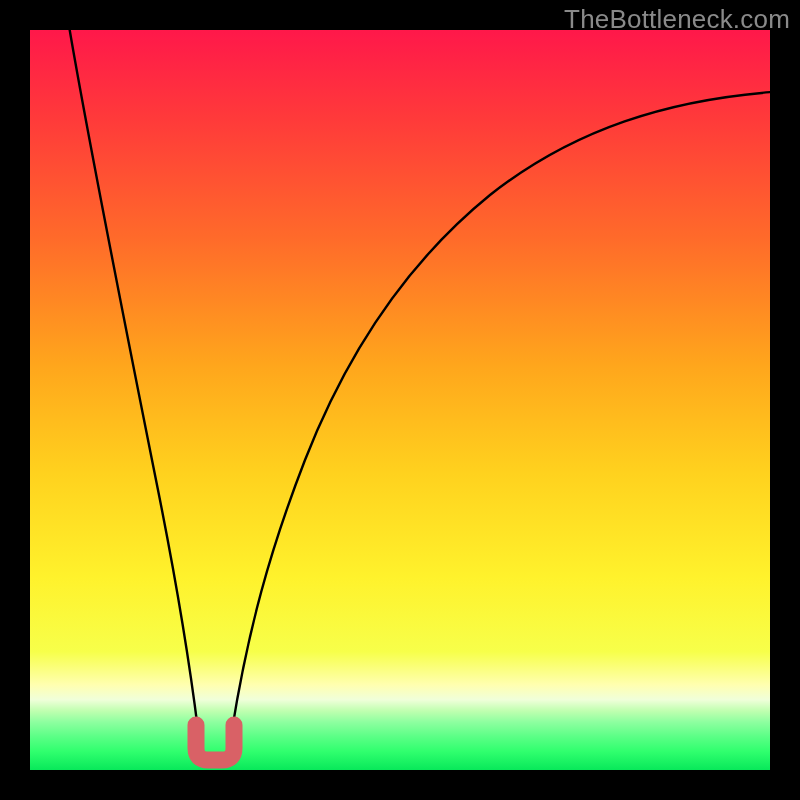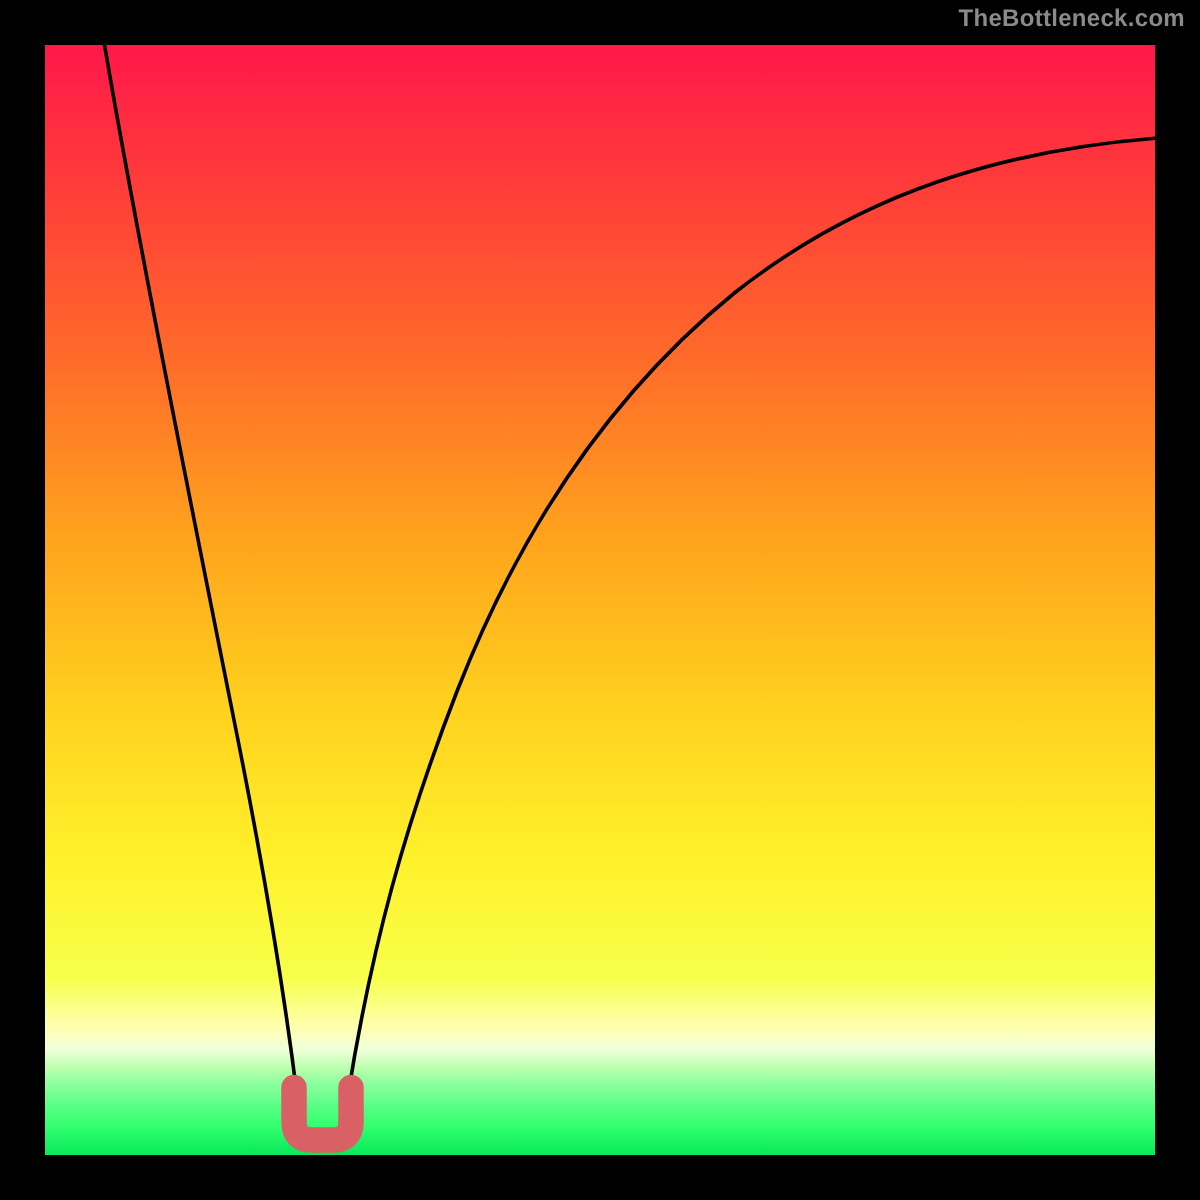--- a/index.html
+++ b/index.html
@@ -38,22 +38,22 @@
     left: 0;
     top: 0;
     width: 100%;
     height: 100%;
   }
   .watermark {
     position: absolute;
     top: 4px;
     right: 10px;
     font-family: Arial, Helvetica, sans-serif;
-    font-size: 16px;
-    font-weight: 700;
+    font-size: 26px;
+    font-weight: 400;
     color: #8a8a8a;
     letter-spacing: 0.2px;
   }
 </style>
 </head>
 <body>
 
 <div class="frame">
 
   <div class="watermark">TheBottleneck.com</div>

